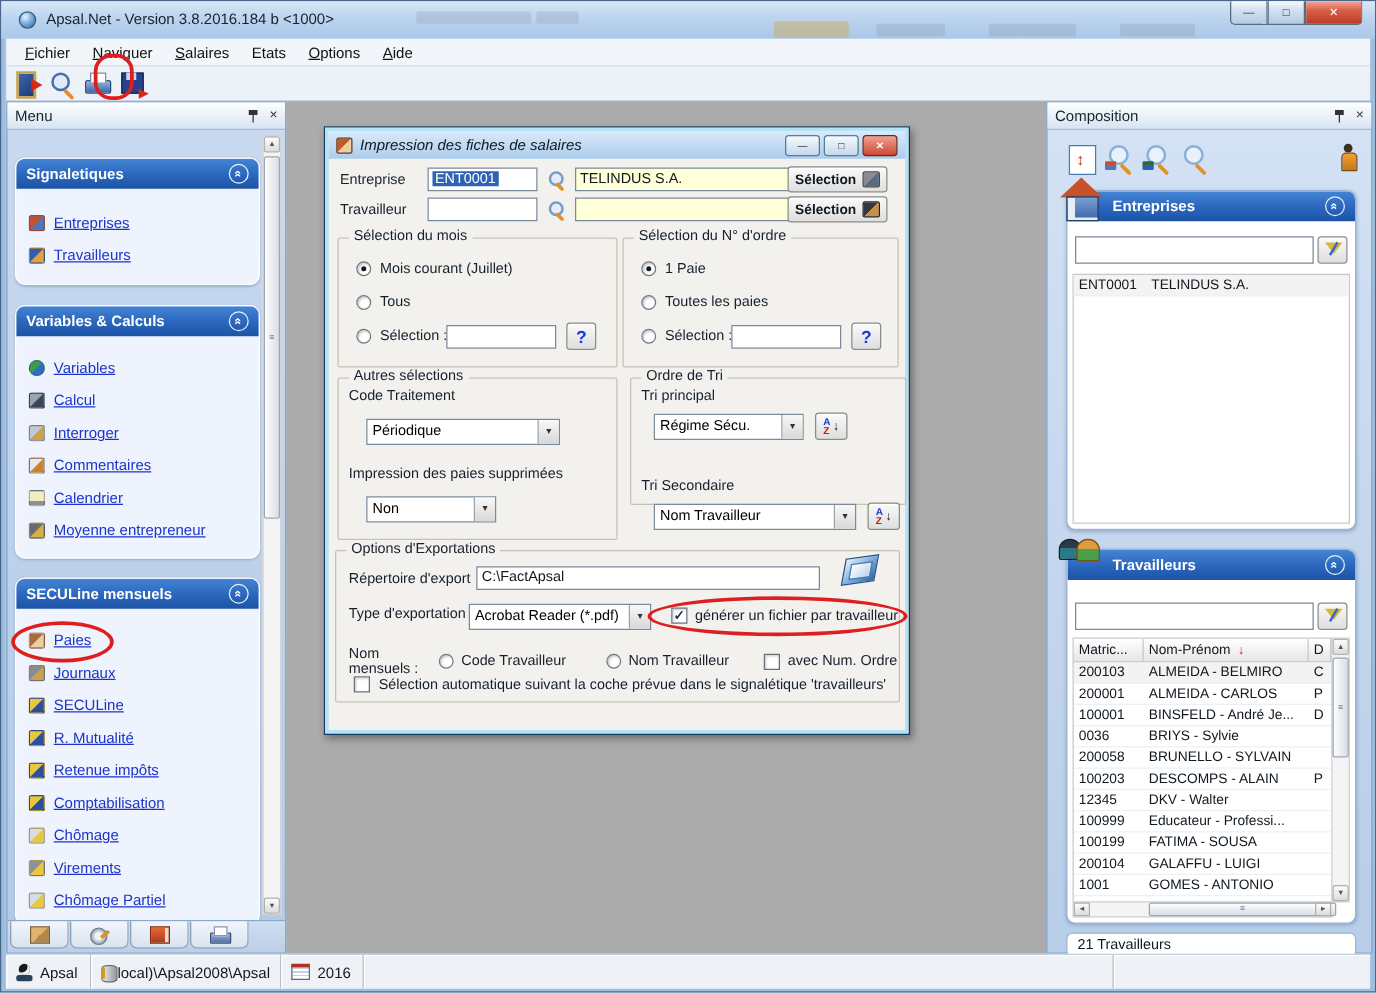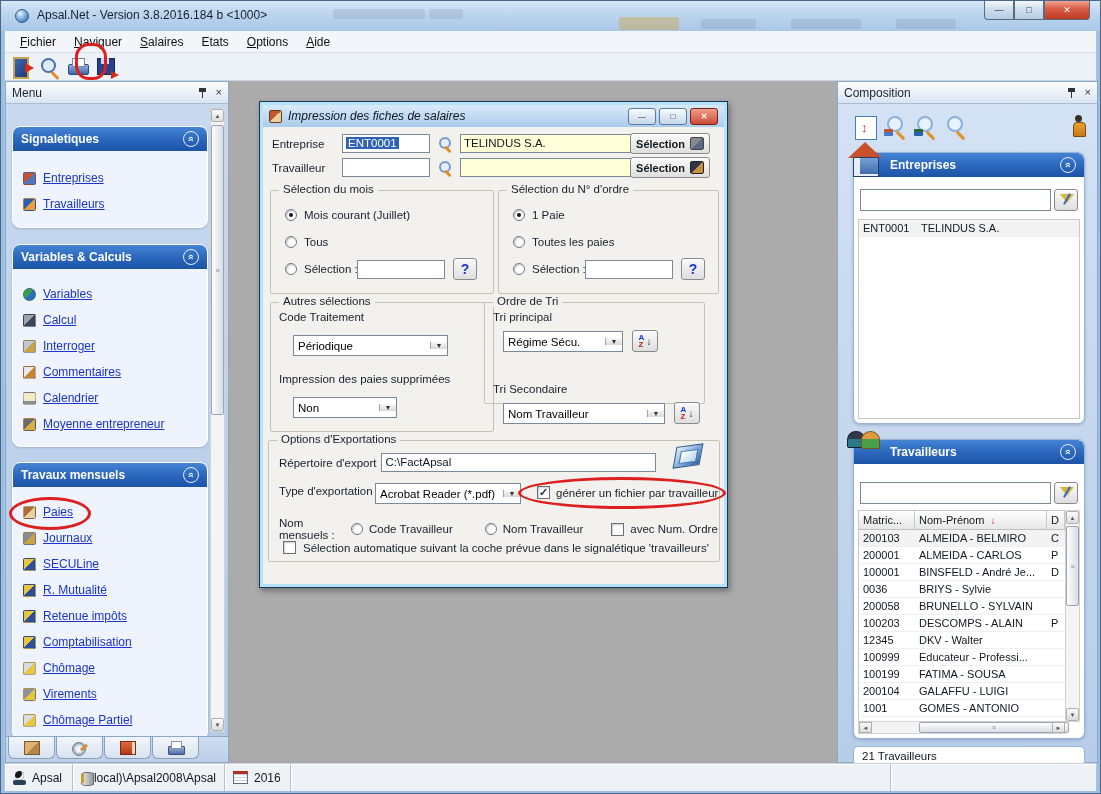--- a/index.html
+++ b/index.html
@@ -165,21 +165,21 @@
   .grp .gt { position:absolute; top:-8px; left:8px; background:#f2f1ee; padding:0 4px; font-size:11.5px;
              color:#16202c; white-space:nowrap; }
   .radio { width:12px; height:12px; border-radius:50%; background:#fff; border:1px solid #707880;
            box-shadow:inset 1px 1px 2px rgba(0,0,0,0.25); position:relative; flex:none; }
   .radio.sel::after { content:""; position:absolute; left:3px; top:3px; width:4px; height:4px;
                       border-radius:50%; background:#101820; }
   .cb { width:13px; height:13px; background:#fff; border:1px solid #687078;
         box-shadow:inset 1px 1px 2px rgba(0,0,0,0.2); display:flex; align-items:center;
         justify-content:center; font-size:11px; font-weight:bold; color:#17324e; flex:none; }
   .optrow { position:absolute; display:flex; align-items:center; gap:7px; }
-  .combo { position:absolute; display:flex; background:#fff; border:1px solid #7a8a99; height:21px;align-items:center; }
+  .combo { position:absolute; display:flex; background:#fff; border:1px solid #7a8a99; height:21px; }
   .combo .cv { flex:1; font-size:11.5px; padding:3px 4px; overflow:hidden; white-space:nowrap; }
   .combo .cbtn { width:17px; border-left:1px solid #9aa4ae; background:linear-gradient(180deg,#f8f8f8,#d8d8d8);
                  display:flex; align-items:center; justify-content:center; font-size:7px; color:#333; }
   .helpbtn { position:absolute; width:24px; height:22px; font-weight:bold; font-size:14px; color:#1a35d8; }
   .sortbtn { position:absolute; width:26px; height:22px; gap:2px; }
   .sortbtn .az { display:flex; flex-direction:column; line-height:7px; font-size:8px; font-weight:bold; }
   .sortbtn .a { color:#1a35d8; } .sortbtn .z { color:#c01a1a; }
   .sortbtn .dn { font-size:10px; color:#222; }
   .expfolder { position:absolute; width:34px; height:28px; }
   .expfolder::before { content:""; position:absolute; left:4px; top:2px; width:24px; height:20px;
@@ -380,21 +380,21 @@
           </div>
           <div class="sb-item">
             <span class="mi ic-moyenne"></span>
             <span class="link">Moyenne entrepreneur</span>
           </div>
         </div>
       </div>
 
       <div class="sb-box" style="top:358px;height:278px">
         <div class="sec-head">
-          <span>Travaux mensuels</span>
+          <span>SECULine mensuels</span>
           <span class="sp"></span>
           <span class="chev">
               <span>»</span>
             </span>
         </div>
         <div class="sb-items" style="padding-top:12px">
           <div class="sb-item">
             <span class="mi ic-paies"></span>
             <span class="link">Paies</span>
           </div>
@@ -552,21 +552,21 @@
         </div>
         <span class="lbl" style="position:absolute;left:8px;top:70px">Impression des paies supprimées</span>
         <div class="combo" style="left:22px;top:94px;width:104px">
           <span class="cv">Non</span>
           <span class="cbtn">
               <span>▼</span>
             </span>
         </div>
       </div>
 
-      <div class="grp" style="left:224px;top:200px;width:221px;height:102px">
+      <div class="grp" style="left:244px;top:200px;width:221px;height:102px">
         <span class="gt">Ordre de Tri</span>
         <span class="lbl" style="position:absolute;left:8px;top:8px">Tri principal</span>
         <div class="combo" style="left:18px;top:28px;width:120px">
           <span class="cv">Régime Sécu.</span>
           <span class="cbtn">
               <span>▼</span>
             </span>
         </div>
         <div class="btn3d sortbtn" style="left:147px;top:27px">
           <span class="az">

